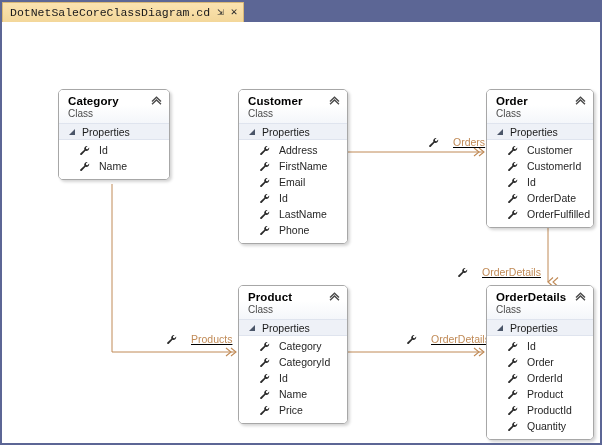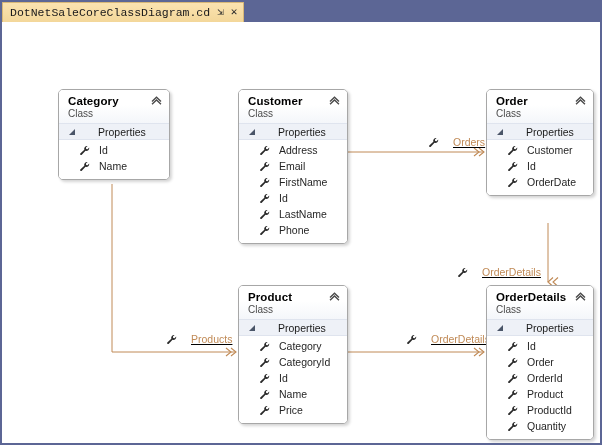--- a/index.html
+++ b/index.html
@@ -111,21 +111,21 @@
     position: absolute;
     right: 6px;
     top: 5px;
     width: 13px;
     height: 11px;
     cursor: default;
   }
   .compartment-header {
     display: flex;
     align-items: center;
-    gap: 22px;
+    gap: 6px;
     background: #eef1f7;
     border-top: 1px solid #dfe4ee;
     border-bottom: 1px solid #dfe4ee;
     padding: 2px 0 2px 9px;
     box-sizing: border-box;
     height: 17px;
   }
   .expander-tri {
     width: 8px;
     height: 8px;
@@ -290,27 +290,27 @@
             <div class="member-row">
               <svg class="wrench-ico" viewBox="0 0 12 12">
                 <path d="M9.4 1.1a3.1 3.1 0 0 0-3.6 4L1.4 9.4a1 1 0 0 0 1.4 1.4l4.3-4.4a3.1 3.1 0 0 0 4-3.6L9.3 4.5 7.8 4.3 7.6 2.8z" fill="#2b2b2b"></path>
               </svg>
               <span class="member-name">Address</span>
             </div>
             <div class="member-row">
               <svg class="wrench-ico" viewBox="0 0 12 12">
                 <path d="M9.4 1.1a3.1 3.1 0 0 0-3.6 4L1.4 9.4a1 1 0 0 0 1.4 1.4l4.3-4.4a3.1 3.1 0 0 0 4-3.6L9.3 4.5 7.8 4.3 7.6 2.8z" fill="#2b2b2b"></path>
               </svg>
+              <span class="member-name">FirstName</span>
+            </div>
+            <div class="member-row">
+              <svg class="wrench-ico" viewBox="0 0 12 12">
+                <path d="M9.4 1.1a3.1 3.1 0 0 0-3.6 4L1.4 9.4a1 1 0 0 0 1.4 1.4l4.3-4.4a3.1 3.1 0 0 0 4-3.6L9.3 4.5 7.8 4.3 7.6 2.8z" fill="#2b2b2b"></path>
+              </svg>
               <span class="member-name">Email</span>
-            </div>
-            <div class="member-row">
-              <svg class="wrench-ico" viewBox="0 0 12 12">
-                <path d="M9.4 1.1a3.1 3.1 0 0 0-3.6 4L1.4 9.4a1 1 0 0 0 1.4 1.4l4.3-4.4a3.1 3.1 0 0 0 4-3.6L9.3 4.5 7.8 4.3 7.6 2.8z" fill="#2b2b2b"></path>
-              </svg>
-              <span class="member-name">FirstName</span>
             </div>
             <div class="member-row">
               <svg class="wrench-ico" viewBox="0 0 12 12">
                 <path d="M9.4 1.1a3.1 3.1 0 0 0-3.6 4L1.4 9.4a1 1 0 0 0 1.4 1.4l4.3-4.4a3.1 3.1 0 0 0 4-3.6L9.3 4.5 7.8 4.3 7.6 2.8z" fill="#2b2b2b"></path>
               </svg>
               <span class="member-name">Id</span>
             </div>
             <div class="member-row">
               <svg class="wrench-ico" viewBox="0 0 12 12">
                 <path d="M9.4 1.1a3.1 3.1 0 0 0-3.6 4L1.4 9.4a1 1 0 0 0 1.4 1.4l4.3-4.4a3.1 3.1 0 0 0 4-3.6L9.3 4.5 7.8 4.3 7.6 2.8z" fill="#2b2b2b"></path>
@@ -344,27 +344,39 @@
             <div class="member-row">
               <svg class="wrench-ico" viewBox="0 0 12 12">
                 <path d="M9.4 1.1a3.1 3.1 0 0 0-3.6 4L1.4 9.4a1 1 0 0 0 1.4 1.4l4.3-4.4a3.1 3.1 0 0 0 4-3.6L9.3 4.5 7.8 4.3 7.6 2.8z" fill="#2b2b2b"></path>
               </svg>
               <span class="member-name">Customer</span>
             </div>
             <div class="member-row">
               <svg class="wrench-ico" viewBox="0 0 12 12">
                 <path d="M9.4 1.1a3.1 3.1 0 0 0-3.6 4L1.4 9.4a1 1 0 0 0 1.4 1.4l4.3-4.4a3.1 3.1 0 0 0 4-3.6L9.3 4.5 7.8 4.3 7.6 2.8z" fill="#2b2b2b"></path>
               </svg>
+              <span class="member-name">CustomerId</span>
+            </div>
+            <div class="member-row">
+              <svg class="wrench-ico" viewBox="0 0 12 12">
+                <path d="M9.4 1.1a3.1 3.1 0 0 0-3.6 4L1.4 9.4a1 1 0 0 0 1.4 1.4l4.3-4.4a3.1 3.1 0 0 0 4-3.6L9.3 4.5 7.8 4.3 7.6 2.8z" fill="#2b2b2b"></path>
+              </svg>
               <span class="member-name">Id</span>
             </div>
             <div class="member-row">
               <svg class="wrench-ico" viewBox="0 0 12 12">
                 <path d="M9.4 1.1a3.1 3.1 0 0 0-3.6 4L1.4 9.4a1 1 0 0 0 1.4 1.4l4.3-4.4a3.1 3.1 0 0 0 4-3.6L9.3 4.5 7.8 4.3 7.6 2.8z" fill="#2b2b2b"></path>
               </svg>
               <span class="member-name">OrderDate</span>
+            </div>
+            <div class="member-row">
+              <svg class="wrench-ico" viewBox="0 0 12 12">
+                <path d="M9.4 1.1a3.1 3.1 0 0 0-3.6 4L1.4 9.4a1 1 0 0 0 1.4 1.4l4.3-4.4a3.1 3.1 0 0 0 4-3.6L9.3 4.5 7.8 4.3 7.6 2.8z" fill="#2b2b2b"></path>
+              </svg>
+              <span class="member-name">OrderFulfilled</span>
             </div>
           </div>
         </div>
         <div class="class-shape" style="left: 236px; top: 263px; width: 110px;">
           <div class="class-header">
             <svg class="collapse-chevron" viewBox="0 0 13 11">
               <path d="M2 6.4 L6.5 2.2 L11 6.4" fill="none" stroke="#4a4a4a" stroke-width="1.4"></path>
               <path d="M2 9.2 L6.5 5 L11 9.2" fill="none" stroke="#4a4a4a" stroke-width="1.4"></path>
             </svg>
             <div class="class-name">Product</div>

